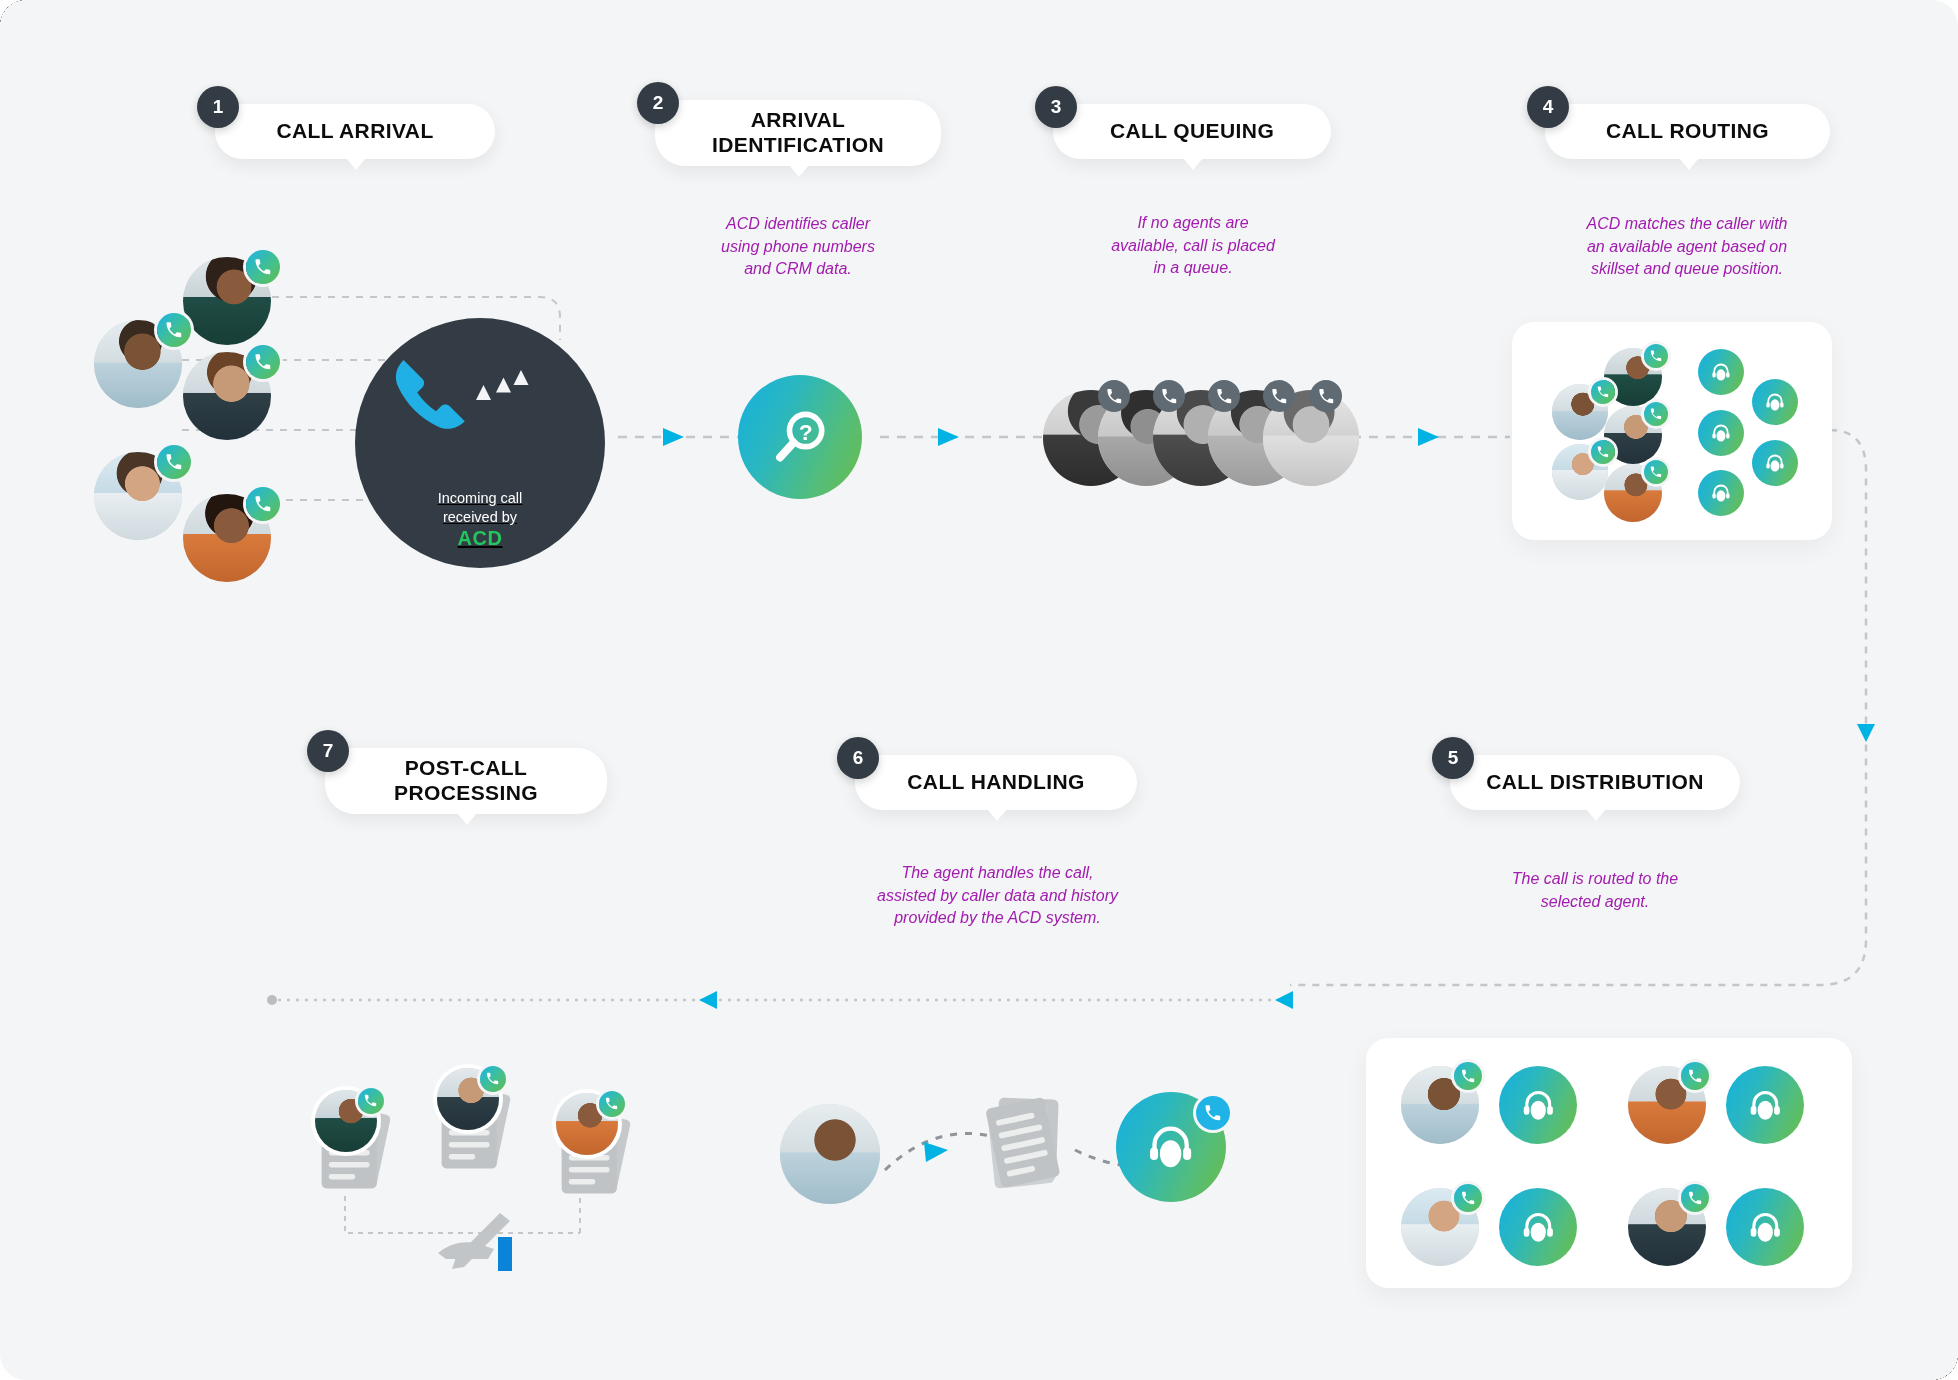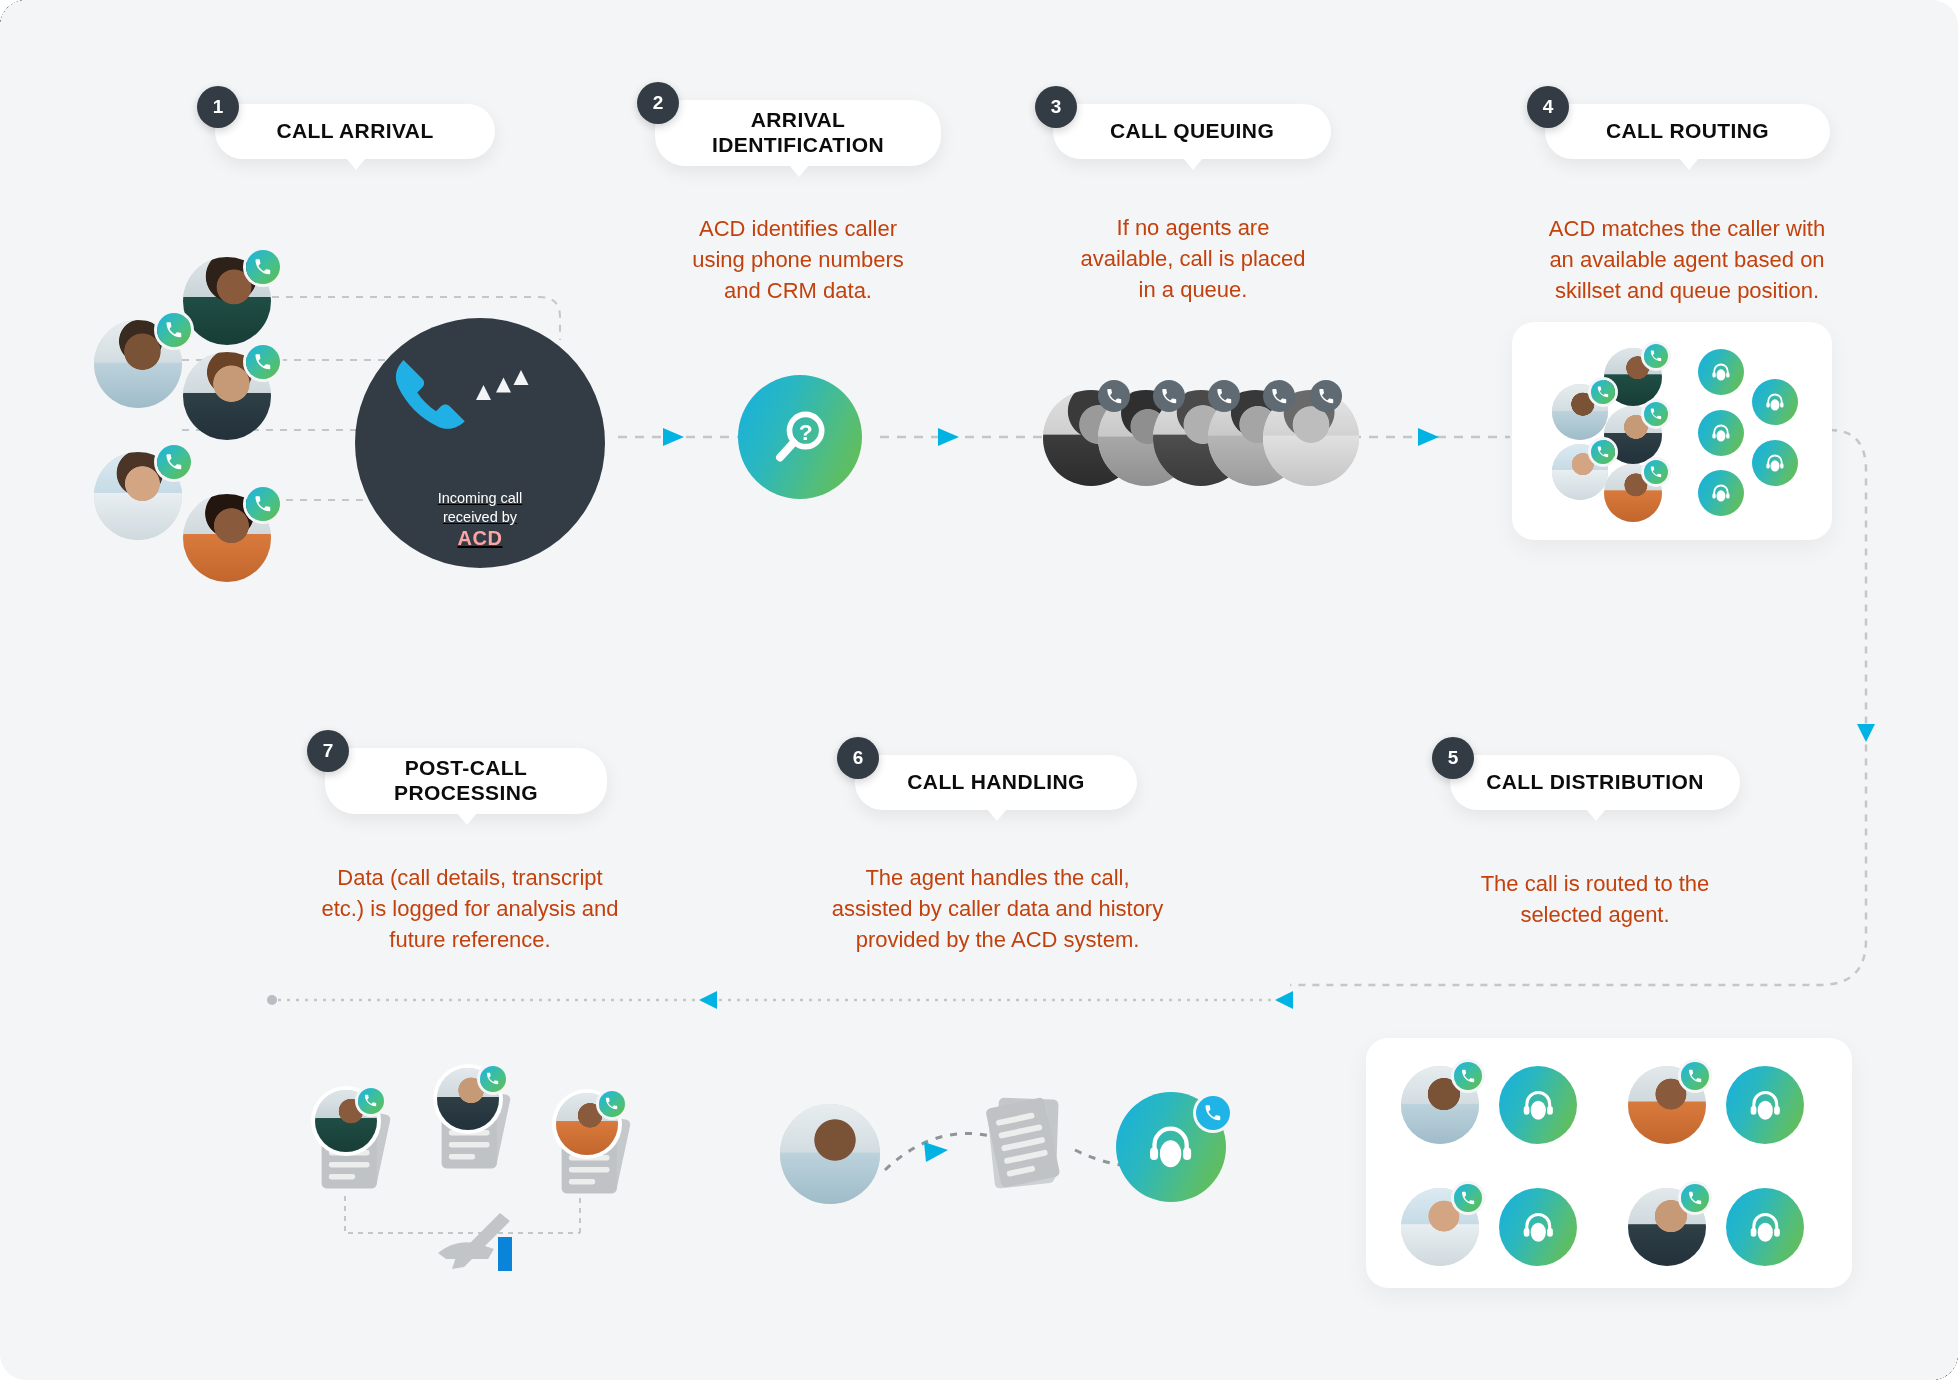--- a/index.html
+++ b/index.html
@@ -56,25 +56,26 @@
     font-weight:bold;font-size:19px;
     display:flex;align-items:center;justify-content:center;
     left:-18px;top:-18px;
     box-shadow:0 3px 8px rgba(0,0,0,.18);
     z-index:3;
   }
 
   
   .desc{
     position:absolute;
-    font-size:22px;
+    font-size:16px;
     line-height:1.42;
-    color:#c2410c;
+    color:#a21caf;
     text-align:center;
     white-space:pre-line;
+    font-style:italic;
   }
 
   
   .avatar{
     position:absolute;border-radius:50%;overflow:hidden;
     background:#cfd6da;
   }
   .avatar .face{position:absolute;inset:0;}
   .phone-badge{
     position:absolute;border-radius:50%;
@@ -89,21 +90,21 @@
   
   #acd{
     position:absolute;left:286px;top:249px;width:200px;height:200px;
     border-radius:50%;background:#333c44;
     display:flex;flex-direction:column;align-items:center;justify-content:flex-end;
     padding-bottom:18px;box-sizing:border-box;
   }
   #acd .acd-text{
     color:#fff;font-size:14.5px;line-height:1.3;text-align:center;white-space:pre-line;
   }
-  #acd .acd-strong{color:#fca5a5;font-size:20px;font-weight:bold;letter-spacing:.5px;}
+  #acd .acd-strong{color:#22c55e;font-size:20px;font-weight:bold;letter-spacing:.5px;}
 
   
   .grad-circle{
     position:absolute;border-radius:50%;
     background:linear-gradient(115deg,#15b0e0 0%,#2ab7bf 35%,#52bd7d 70%,#6cbd47 100%);
     display:flex;align-items:center;justify-content:center;
   }
   .grad-circle svg{width:52%;height:52%;}
 
   
@@ -528,23 +529,20 @@
     <svg viewBox="0 0 24 24">
         <path d="M6.6 10.8c1.4 2.8 3.8 5.1 6.6 6.6l2.2-2.2c.3-.3.7-.4 1-.2 1.2.4 2.4.6 3.6.6.6 0 1 .4 1 1V20c0 .6-.4 1-1 1C11 21 3 13 3 3.6c0-.6.4-1 1-1H7.4c.6 0 1 .4 1 1 0 1.3.2 2.5.6 3.6.1.3 0 .7-.2 1l-2.2 2.6z"></path>
       </svg>
   </div>
 
   <div class="bubble" style="left:325px;top:748px;width:282px;height:66px;">
     <div class="badge">7</div>
     <div class="title">POST-CALL
 PROCESSING</div>
   </div>
-  <div class="desc" style="left:305px;top:862px;width:330px;">Data (call details, transcript
-etc.) is logged for analysis and
-future reference.</div>
 
   <svg style="position:absolute;left:300px;top:1090px;width:120px;height:120px;" viewBox="0 0 100 100">
     <rect x="24" y="16" width="46" height="62" rx="4" fill="#c6c9cb" transform="rotate(12 47 47)"></rect>
     <rect x="18" y="20" width="46" height="62" rx="4" fill="#c0c3c5"></rect>
     <g fill="#eceded">
       <rect x="24" y="30" width="30" height="4.5" rx="2"></rect>
       <rect x="24" y="40" width="34" height="4.5" rx="2"></rect>
       <rect x="24" y="50" width="34" height="4.5" rx="2"></rect>
       <rect x="24" y="60" width="34" height="4.5" rx="2"></rect>
       <rect x="24" y="70" width="22" height="4.5" rx="2"></rect>

